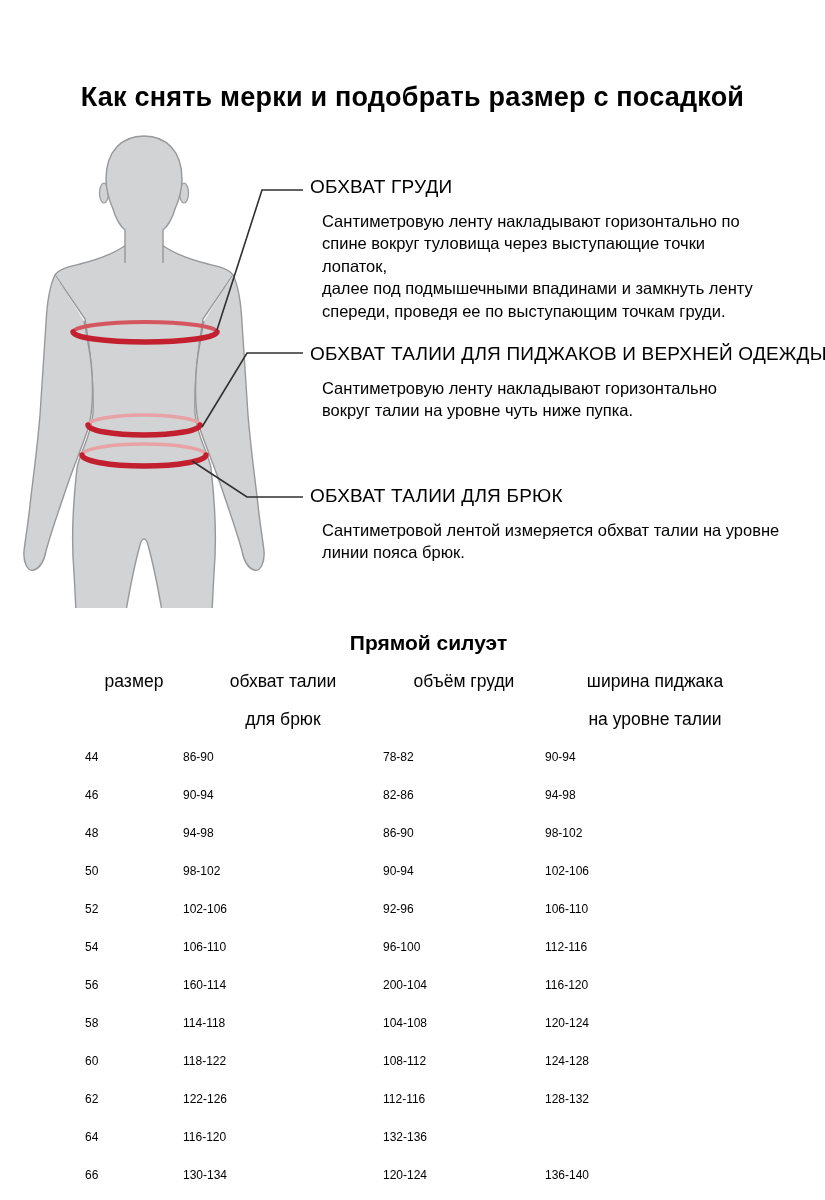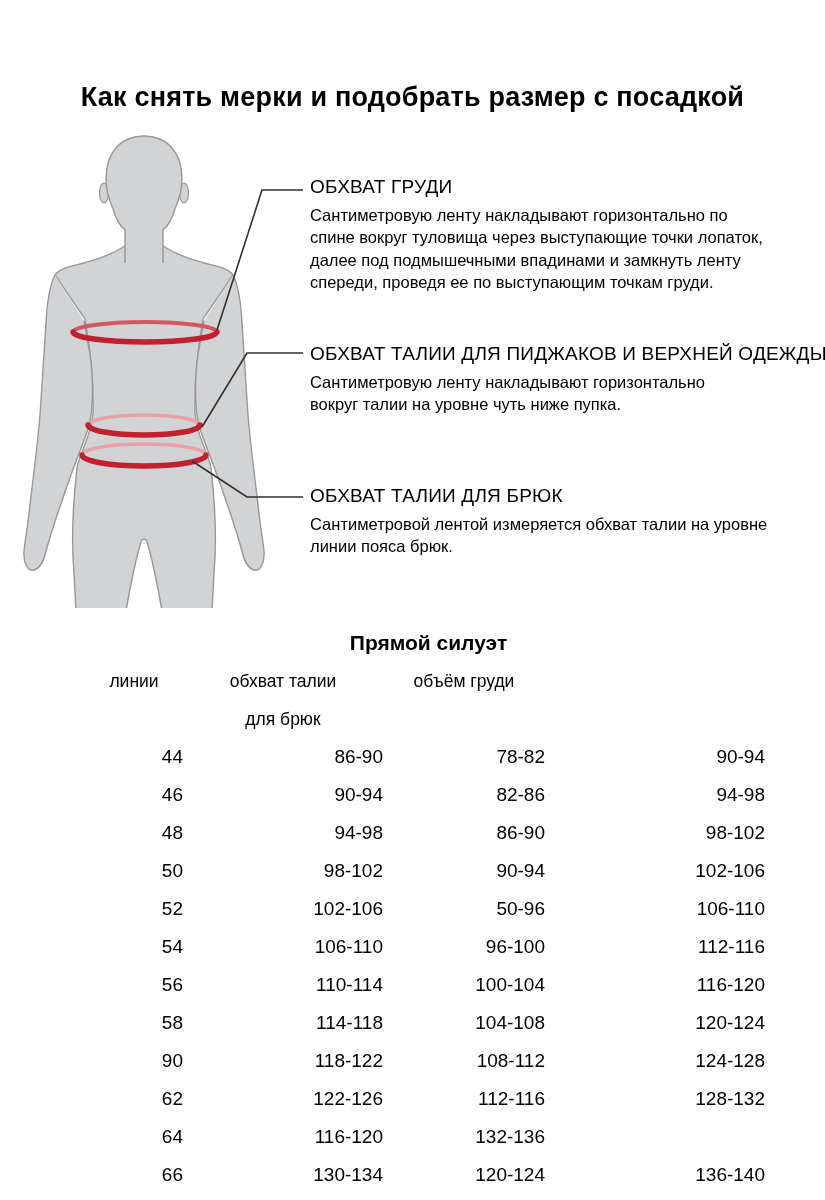--- a/index.html
+++ b/index.html
@@ -23,21 +23,21 @@
   .figure{position:absolute;left:20px;top:133px;width:290px;height:475px;}
   .figure svg{display:block;width:290px;height:475px;}
 
   .m-section{position:absolute;}
   .m-section h2{
     margin:0 0 6px 0;
     font-size:19px;font-weight:normal;letter-spacing:.2px;
     line-height:22px;white-space:nowrap;
   }
   .m-section p{
-    margin:0;
+    margin:12px;
     font-size:16.5px;line-height:22.4px;
     white-space:pre-line;
   }
   #m-chest{left:310px;top:176px;width:470px;}
   #m-jacket{left:310px;top:343px;width:515px;}
   #m-trousers{left:310px;top:485px;width:500px;}
 
   .table-title{
     position:absolute;top:615px;left:0;width:825px;
     text-align:center;
@@ -47,21 +47,21 @@
   .size-table{position:absolute;left:85px;top:662px;width:680px;}
   .thead,.trow{
     display:grid;
     grid-template-columns:98px 200px 162px 220px;
   }
   .th{
     text-align:center;font-size:17.5px;line-height:38px;
     white-space:pre-line;
   }
   .trow{height:38px;align-items:center;}
-  .td{text-align:right;font-size:19px;}
+  .td{text-align:left;font-size:12px;}
 </style>
 </head>
 <body>
 
 <div class="page">
 
   <h1 class="page-title">Как снять мерки и подобрать размер с посадкой</h1>
 
   <div class="figure">
     <svg viewBox="0 0 290 475" xmlns="http://www.w3.org/2000/svg">
@@ -162,24 +162,26 @@
   <section class="m-section" id="m-trousers">
     <h2>ОБХВАТ ТАЛИИ ДЛЯ БРЮК</h2>
     <p>Сантиметровой лентой измеряется обхват талии на уровне
 линии пояса брюк.</p>
   </section>
 
   <h3 class="table-title">Прямой силуэт</h3>
 
   <div class="size-table">
     <div class="thead">
-      <div class="th">линии</div>
+      <div class="th">размер</div>
       <div class="th">обхват талии
 для брюк</div>
       <div class="th">объём груди</div>
+      <div class="th">ширина пиджака
+на уровне талии</div>
     </div>
     <div class="tbody">
 
         <div class="trow">
           <div class="td">44</div>
           <div class="td">86-90</div>
           <div class="td">78-82</div>
           <div class="td">90-94</div>
         </div>
 
@@ -200,47 +202,47 @@
         <div class="trow">
           <div class="td">50</div>
           <div class="td">98-102</div>
           <div class="td">90-94</div>
           <div class="td">102-106</div>
         </div>
 
         <div class="trow">
           <div class="td">52</div>
           <div class="td">102-106</div>
-          <div class="td">50-96</div>
+          <div class="td">92-96</div>
           <div class="td">106-110</div>
         </div>
 
         <div class="trow">
           <div class="td">54</div>
           <div class="td">106-110</div>
           <div class="td">96-100</div>
           <div class="td">112-116</div>
         </div>
 
         <div class="trow">
           <div class="td">56</div>
-          <div class="td">110-114</div>
-          <div class="td">100-104</div>
+          <div class="td">160-114</div>
+          <div class="td">200-104</div>
           <div class="td">116-120</div>
         </div>
 
         <div class="trow">
           <div class="td">58</div>
           <div class="td">114-118</div>
           <div class="td">104-108</div>
           <div class="td">120-124</div>
         </div>
 
         <div class="trow">
-          <div class="td">90</div>
+          <div class="td">60</div>
           <div class="td">118-122</div>
           <div class="td">108-112</div>
           <div class="td">124-128</div>
         </div>
 
         <div class="trow">
           <div class="td">62</div>
           <div class="td">122-126</div>
           <div class="td">112-116</div>
           <div class="td">128-132</div>

